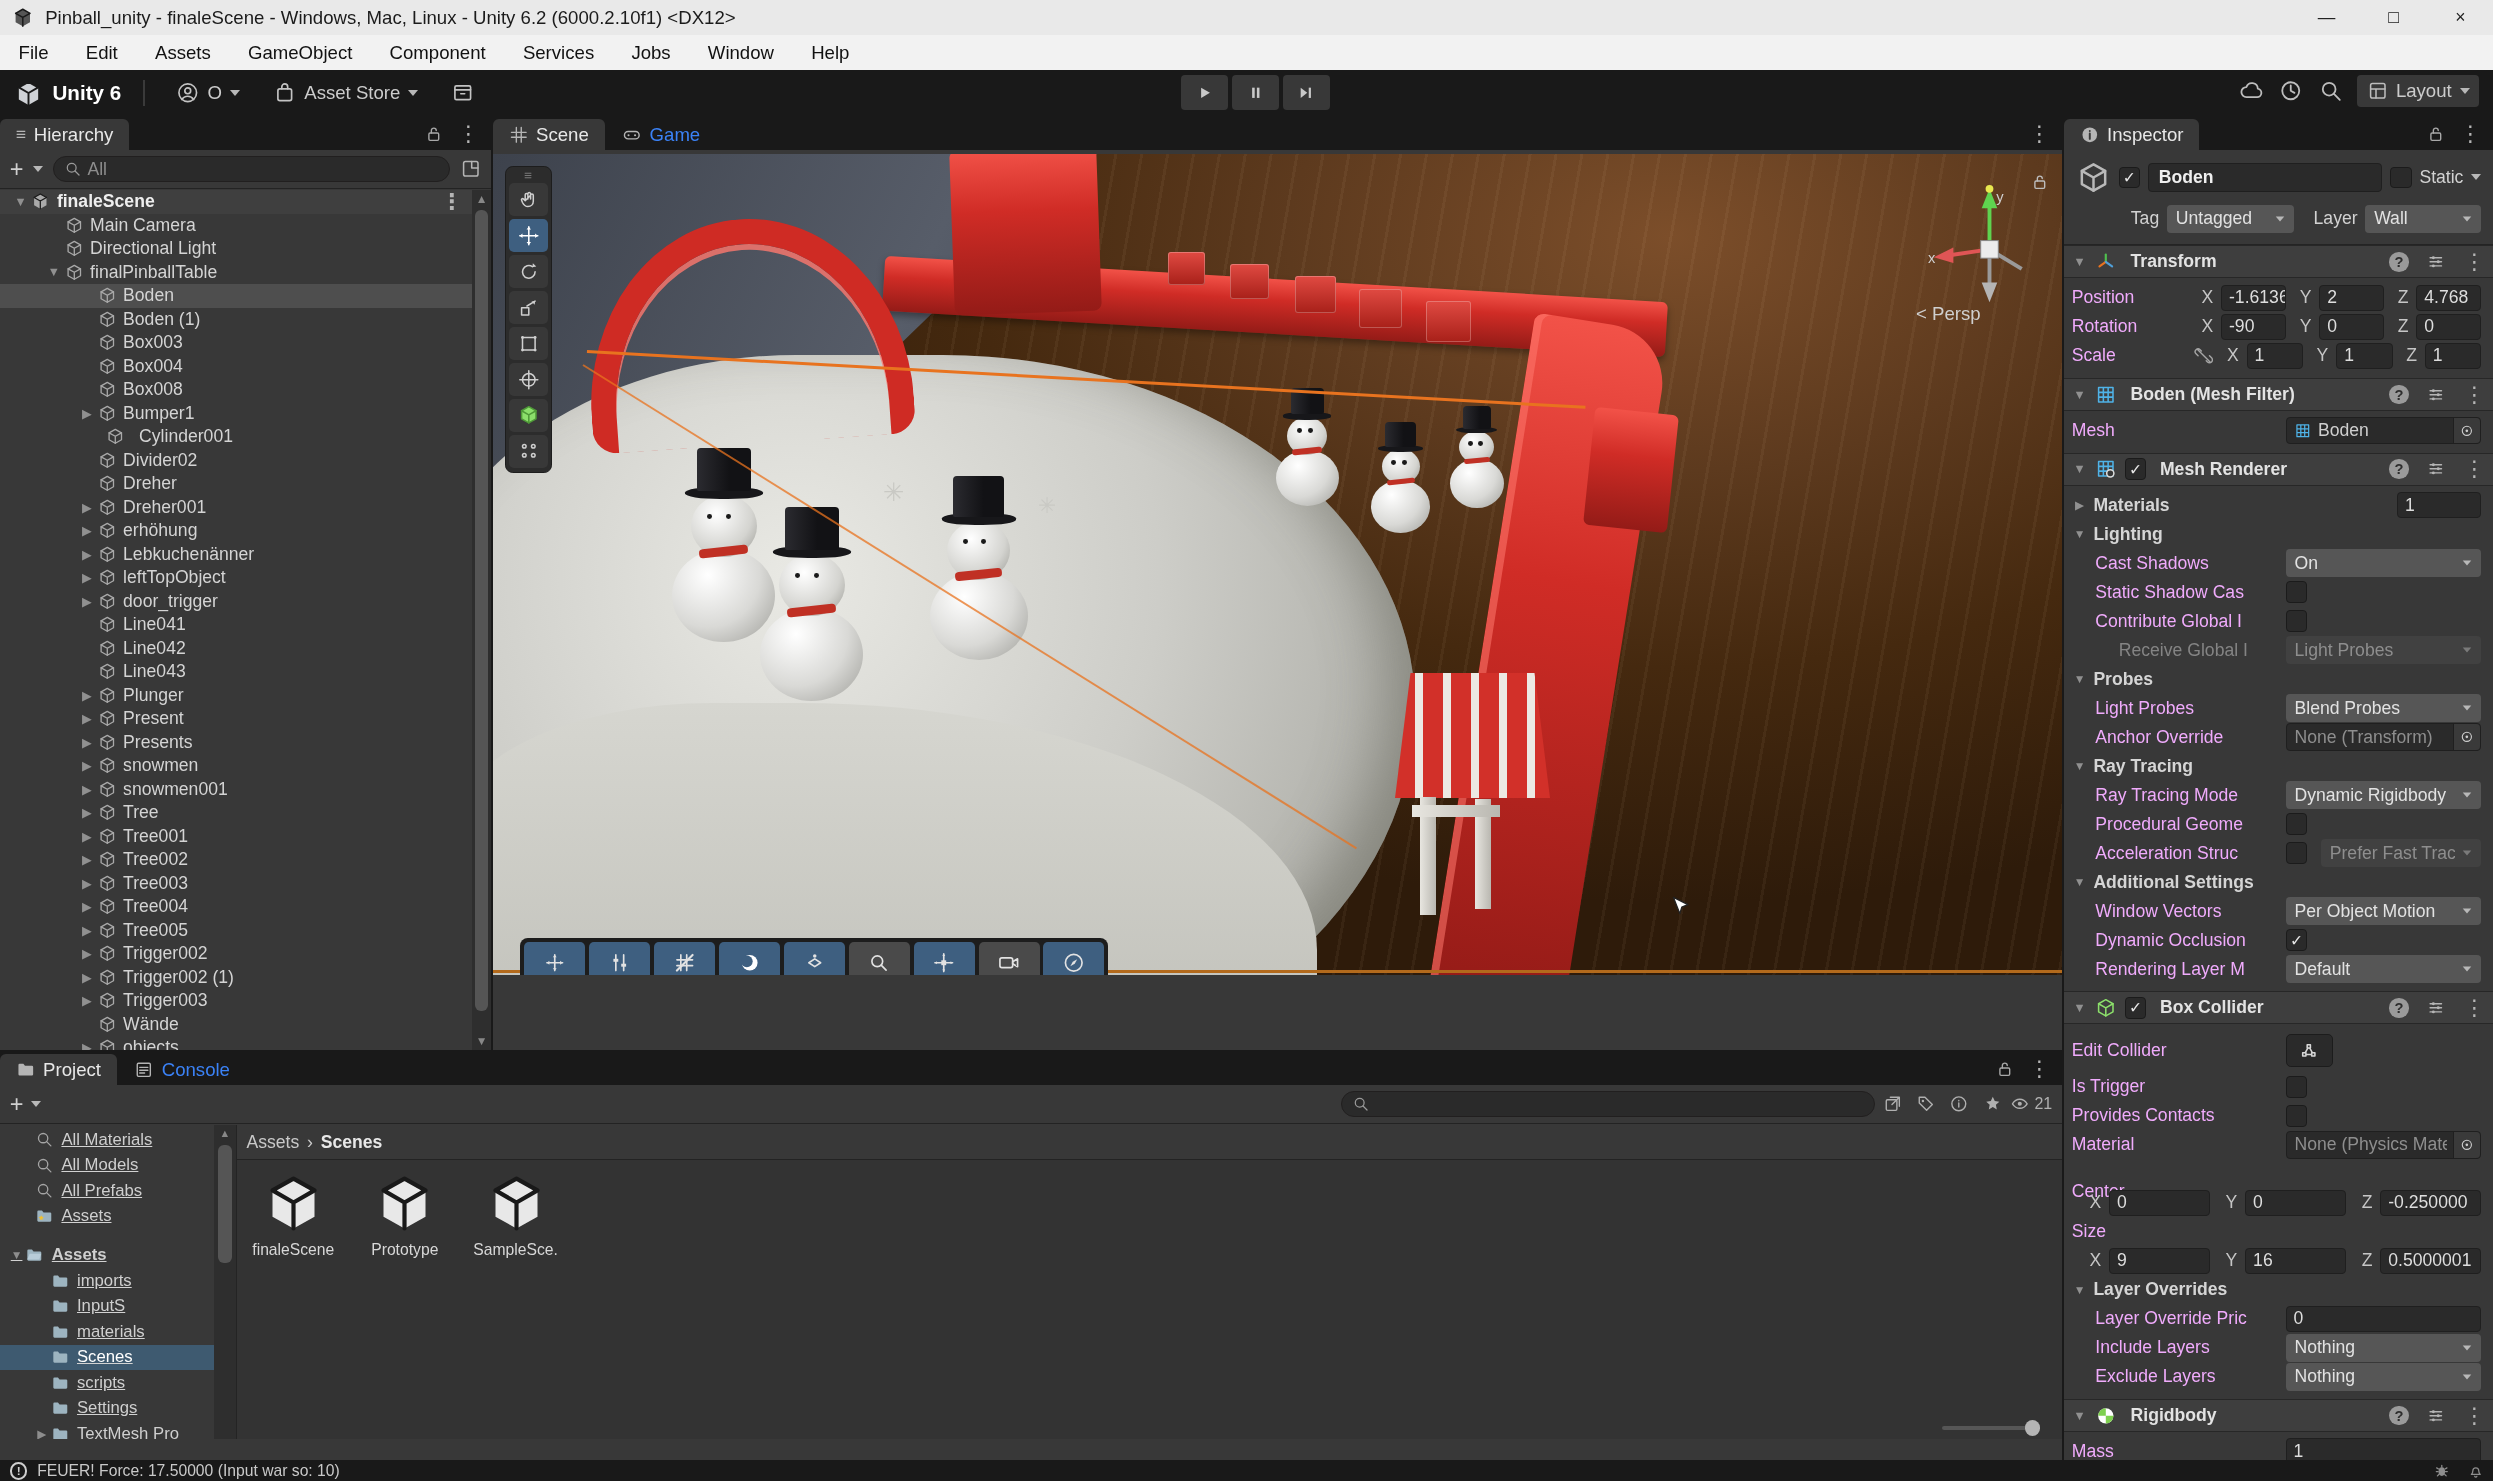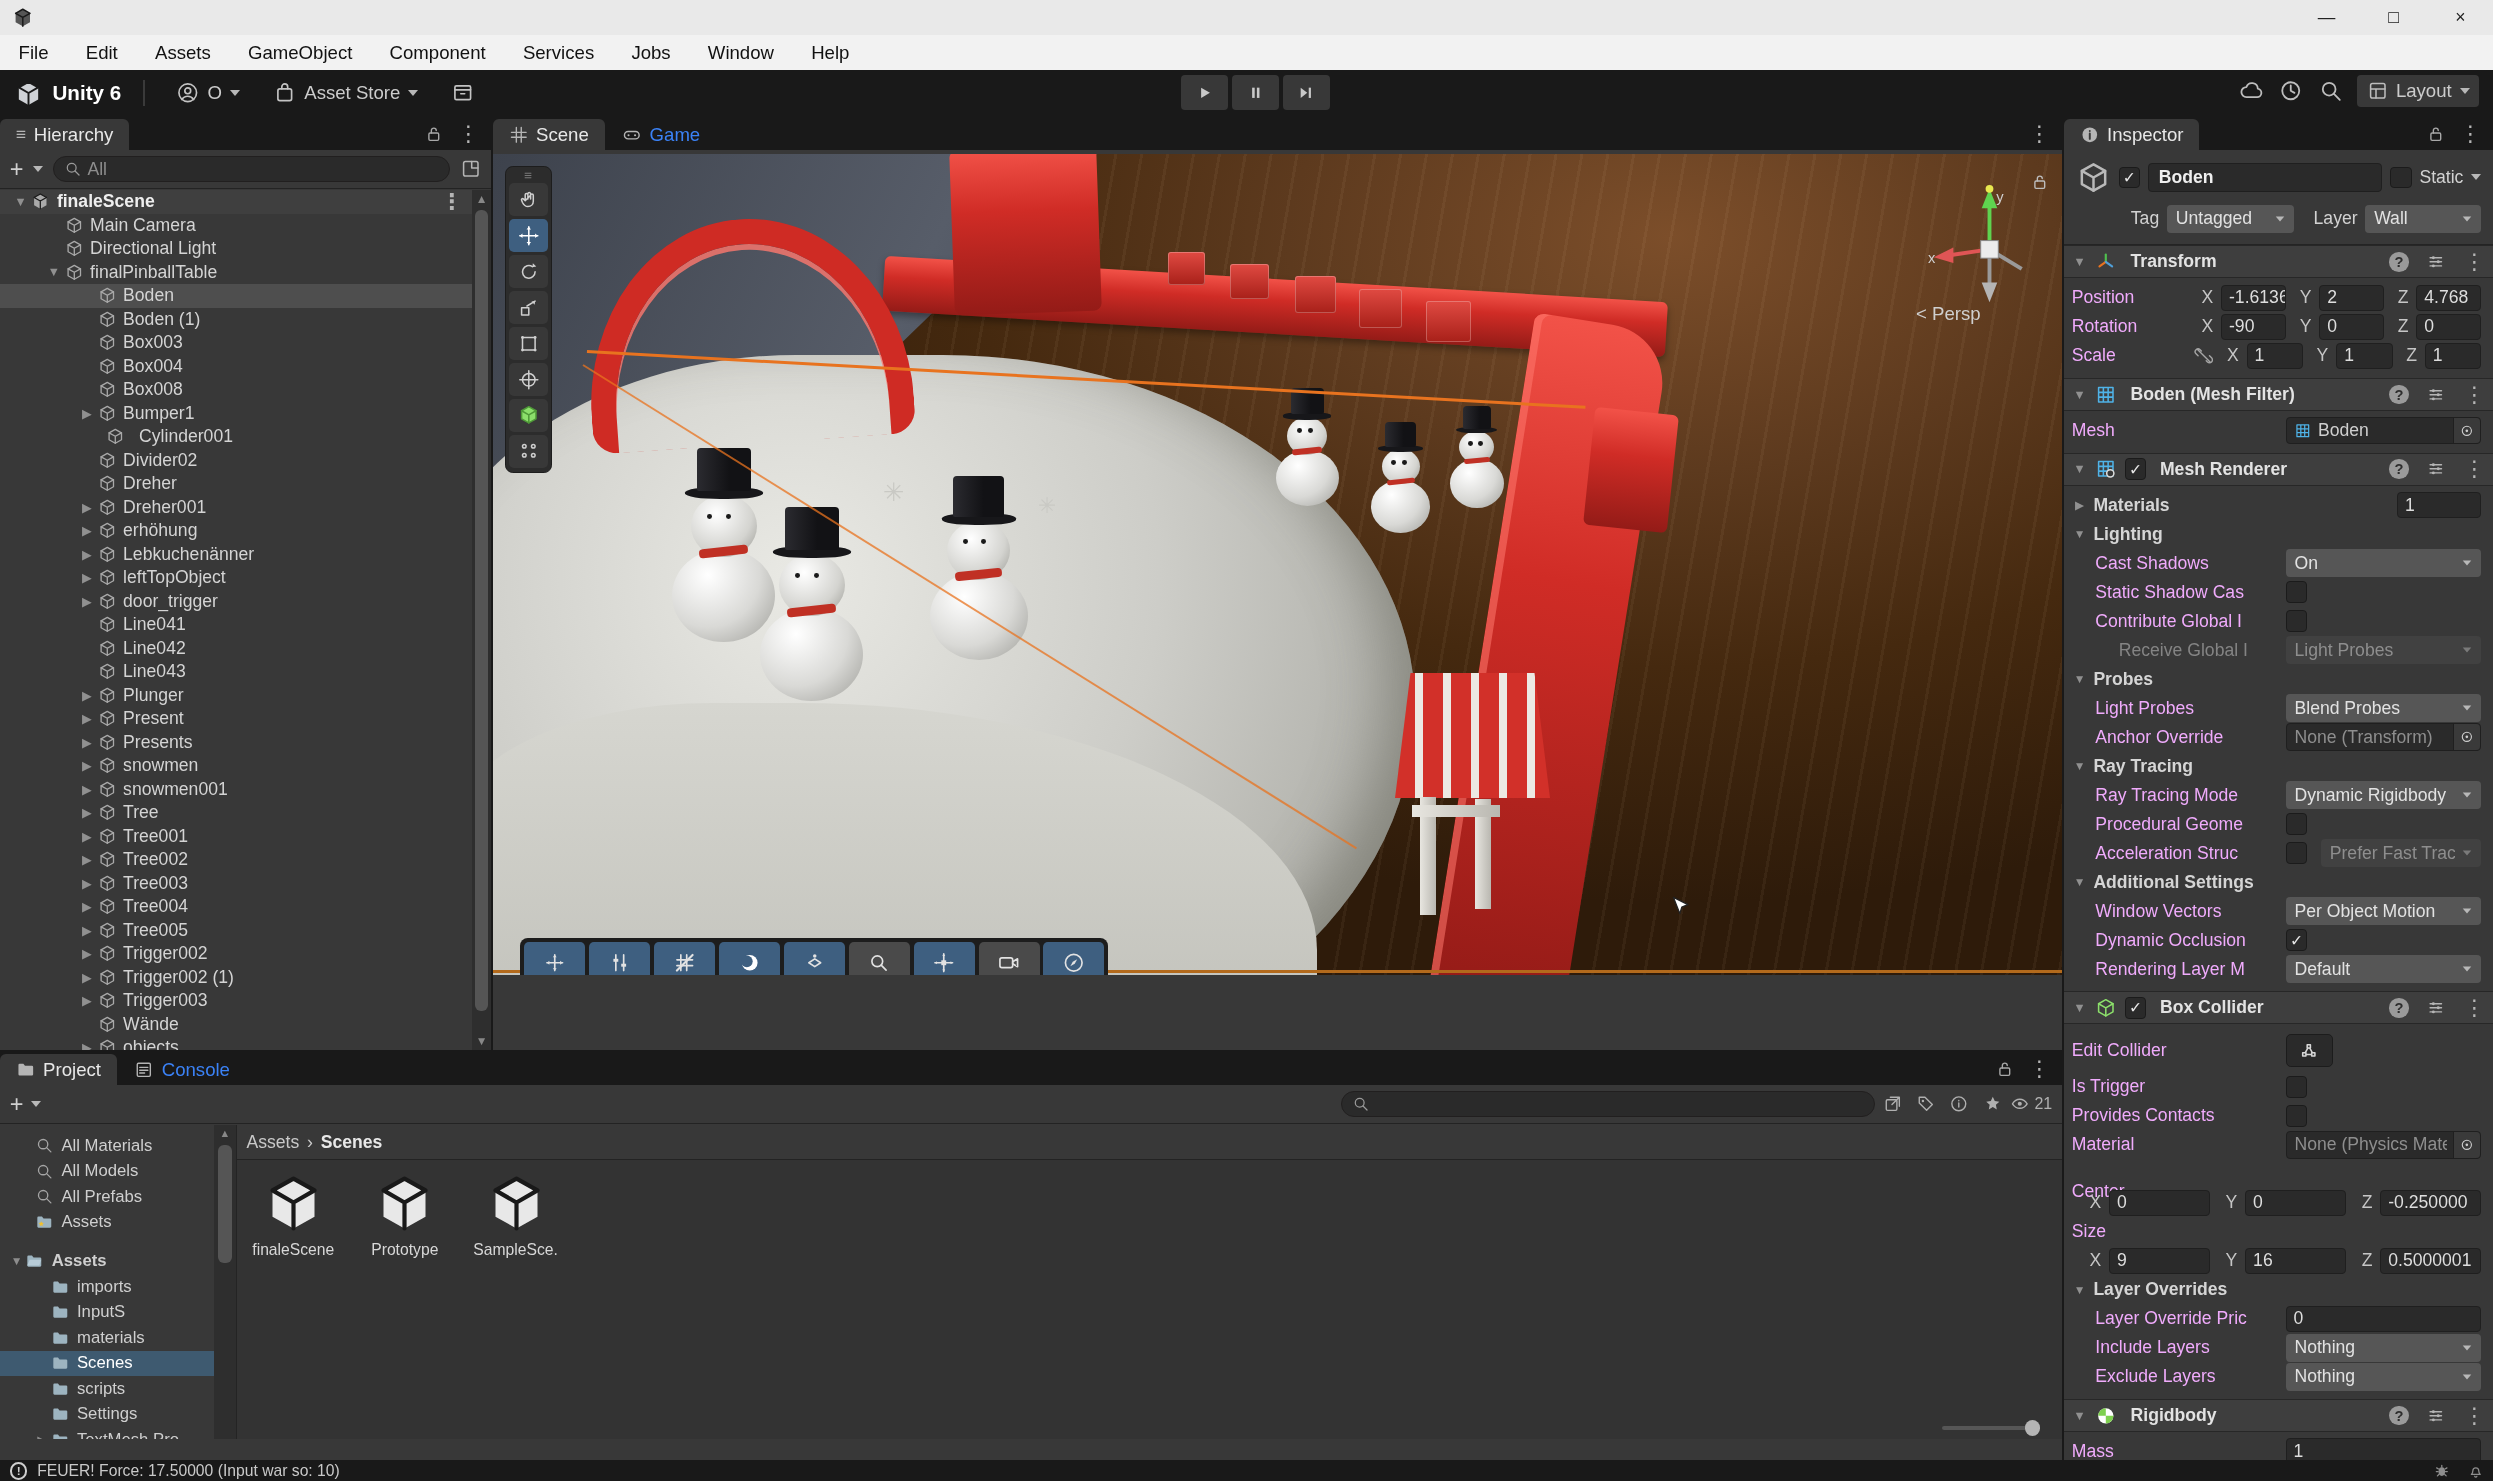--- a/index.html
+++ b/index.html
@@ -191,21 +191,21 @@
   .picker svg { width:15.7px; height:15.7px; }
   .link-ic { width:19.6px; height:19.6px; color:#a5a5a5; flex:none; }
   .ecbtn { width:47px; height:33px; background:#2a2a2a; border:1px solid #1c1c1c; border-radius:4.9px;
     display:flex; align-items:center; justify-content:center; color:#d8d8d8; }
   .ecbtn svg { width:21.6px; height:21.6px; }
 
   
   #project { position:absolute; left:0; top:1050px; width:2062px; height:411px; background:#383838; overflow:hidden; }
   #project .panel-toolbar { gap:7.8px; }
   #proj-body { position:absolute; left:0; top:75px; right:0; bottom:21.6px; display:flex; }
-  #proj-tree { width:214px; flex:none; overflow:hidden; font-size:16.7px; padding-top:8px; }
+  #proj-tree { width:214px; flex:none; overflow:hidden; font-size:16.7px; padding-top:2px;text-decoration:underline; }
   .p-row { height:25.5px; display:flex; align-items:center; white-space:nowrap; color:#cfcfcf; }
   .p-row .icon { width:18.6px; height:18.6px; margin-right:7.8px; color:#9db4c0; }
   .p-row .icon.search-ic { color:#a5a5a5; }
   .p-row .arr { width:17.6px; font-size:11.8px; color:#8d8d8d; text-align:center; flex:none; }
   .p-row.selected { background:#3e5a70; color:#fff; }
   #proj-scroll { width:21.6px; flex:none; background:#2e2e2e; position:relative; }
   #proj-content { flex:1; background:#333333; border-left:1px solid #242424; position:relative; }
   #breadcrumb { height:35px; background:#383838; border-bottom:1px solid #232323; display:flex;
     align-items:center; padding:0 9.8px; gap:7.8px; font-size:17.6px; color:#c9c9c9; }
   #breadcrumb .last { font-weight:bold; color:#e8e8e8; }
@@ -227,20 +227,21 @@
 </head>
 <body>
 
 <div id="titlebar">
   <span class="icon app-icon">
       <svg viewBox="0 0 24 24" fill="none" stroke="currentColor" stroke-width="1.7" stroke-linecap="round" stroke-linejoin="round">
         <path d="M12 2.5 20 7v10l-8 4.5L4 17V7z" fill="currentColor" stroke="none"></path>
         <path d="M12 2.5 20 7l-8 4.6L4 7z M12 11.6V21.5 M12 11.6 20 7 M12 11.6 4 7" stroke="#191919" stroke-width="1.6"></path>
       </svg>
     </span>
+  <span>Pinball_unity - finaleScene - Windows, Mac, Linux - Unity 6.2 (6000.2.10f1) &lt;DX12&gt;</span>
   <div id="win-controls">
     <div class="wbtn">—</div>
     <div class="wbtn">□</div>
     <div class="wbtn">×</div>
   </div>
 </div>
 
 <div id="menubar">
     <div class="menu-item">File</div>
     <div class="menu-item">Edit</div>

